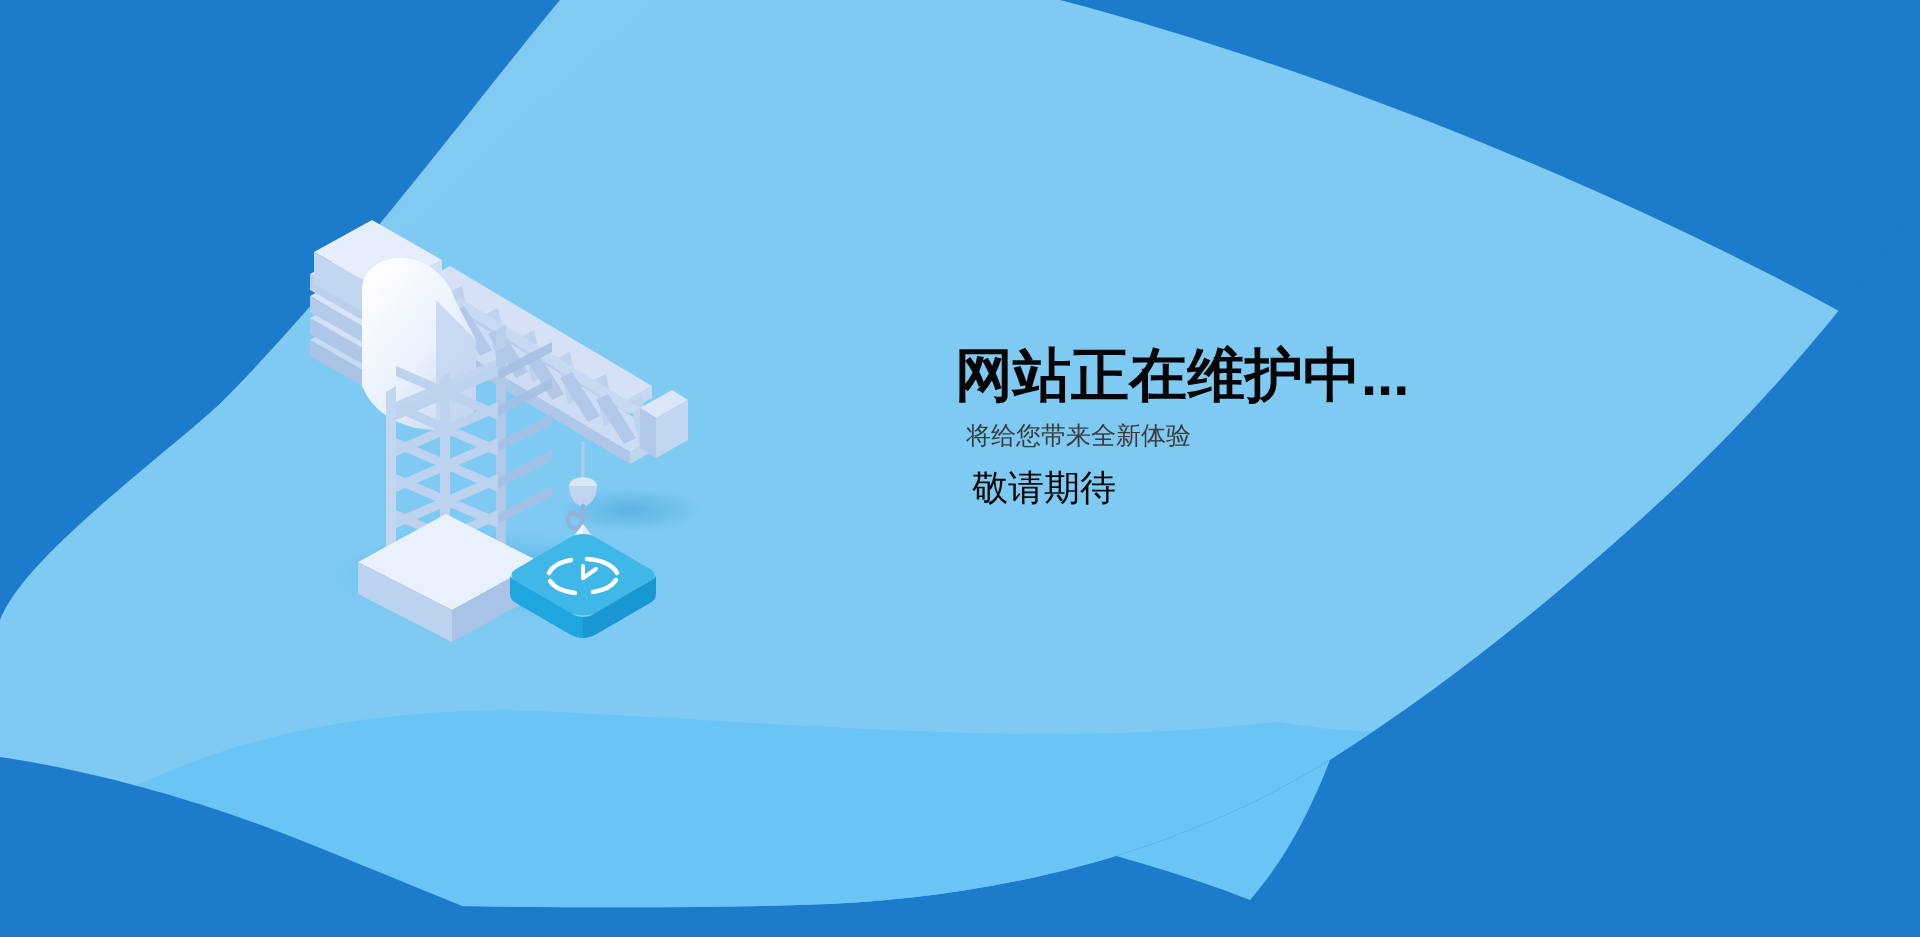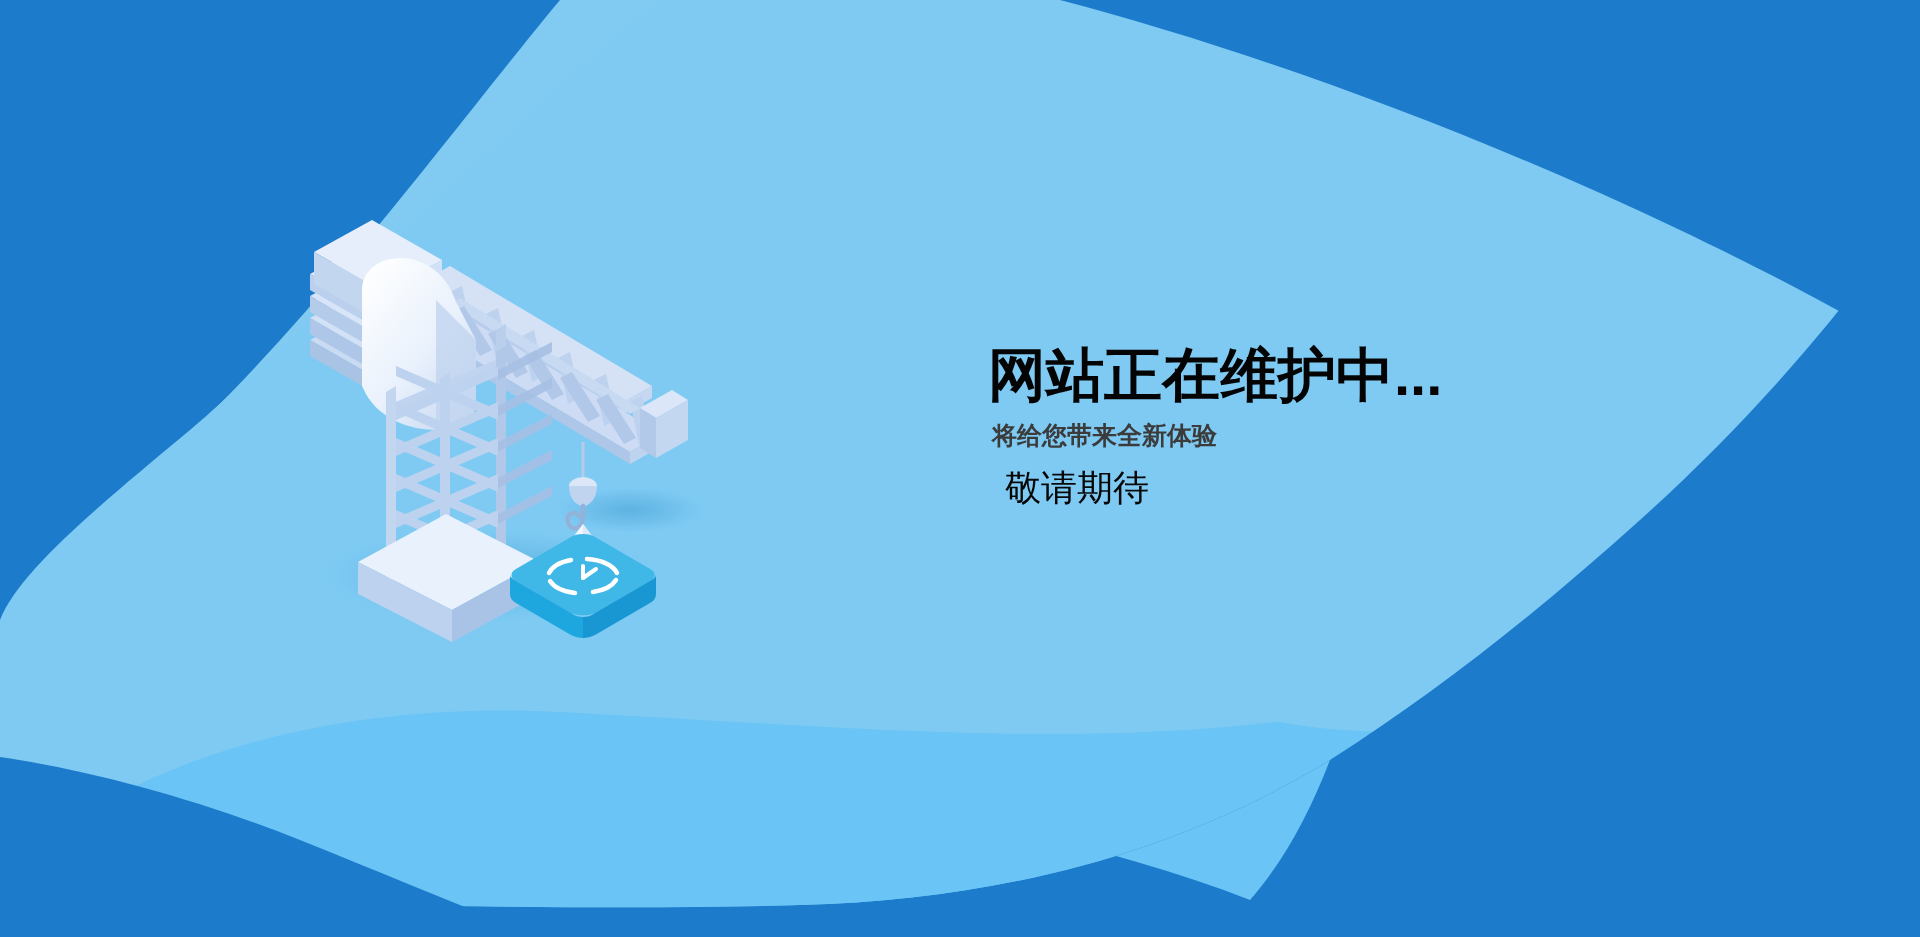--- a/index.html
+++ b/index.html
@@ -39,40 +39,40 @@
   }
   #illustration svg {
     display: block;
     width: 560px;
     height: 470px;
   }
 
   
   #text-block {
     position: absolute;
-    left: 988px;
+    left: 955px;
     top: 345px;
     width: 760px;
   }
 
   #maintenance-title {
     margin: 0;
     font-size: 58px;
     line-height: 1.05;
     font-weight: 700;
     color: #040404;
     letter-spacing: 0px;
     white-space: nowrap;
   }
 
   #maintenance-subtitle {
-    margin: 14px 0 0 4px;
+    margin: 14px 0 0 11px;
     font-size: 25px;
     line-height: 1.2;
-    font-weight: 700;
+    font-weight: 400;
     color: #3b3b3b;
     white-space: nowrap;
   }
 
   #maintenance-note {
     margin: 16px 0 0 17px;
     font-size: 36px;
     line-height: 1.2;
     font-weight: 400;
     color: #070707;

